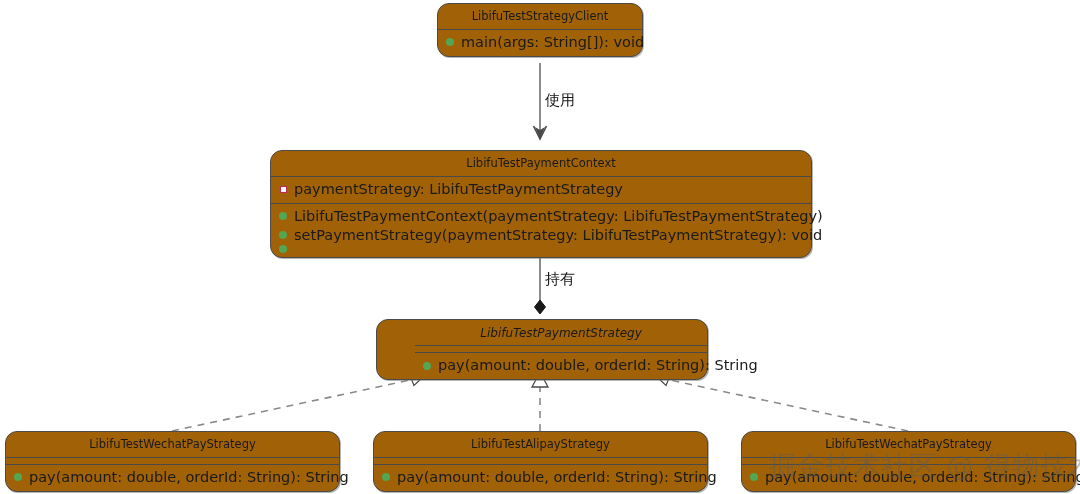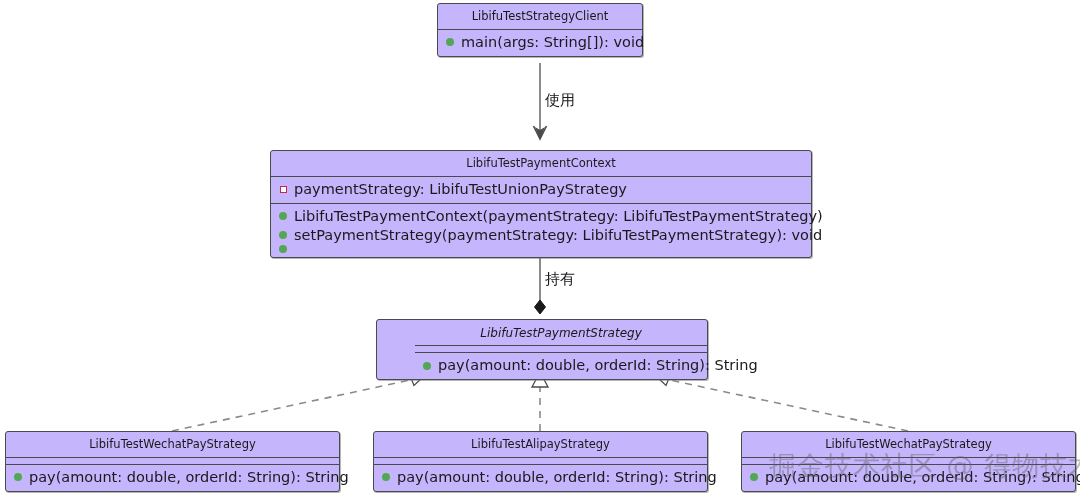--- a/index.html
+++ b/index.html
@@ -24,23 +24,23 @@
   svg.edges {
     position: absolute;
     left: 0; top: 0;
     width: 1080px;
     height: 494px;
     pointer-events: none;
   }
   .uml-class {
     position: absolute;
     box-sizing: border-box;
-    background: #c4b5fd;
+    background: #a16207;
     border: 1px solid #4a4a4a;
-    border-radius: 3px;
+    border-radius: 12px;
     box-shadow: 1px 1px 0 rgba(120,120,120,0.55);
   }
   .uml-header {
     box-sizing: border-box;
     text-align: center;
     font-size: 11.5px;
     line-height: 1;
     padding: 7px 6px 6px 6px;
     border-bottom: 1px solid #4a4a4a;
     white-space: nowrap;
@@ -156,21 +156,21 @@
     </div>
   </div>
 
   <div class="uml-class" style="left:270px; top:150px; width:542px;">
     <div class="uml-header">LibifuTestPaymentContext</div>
     <div class="uml-section">
       <div class="uml-row">
         <span class="marker">
             <span class="sq-private"></span>
           </span>
-        <span>paymentStrategy: LibifuTestUnionPayStrategy</span>
+        <span>paymentStrategy: LibifuTestPaymentStrategy</span>
       </div>
     </div>
     <div class="uml-section">
       <div class="uml-row">
         <span class="marker">
             <span class="dot-public"></span>
           </span>
         <span>LibifuTestPaymentContext(paymentStrategy: LibifuTestPaymentStrategy)</span>
       </div>
       <div class="uml-row">

